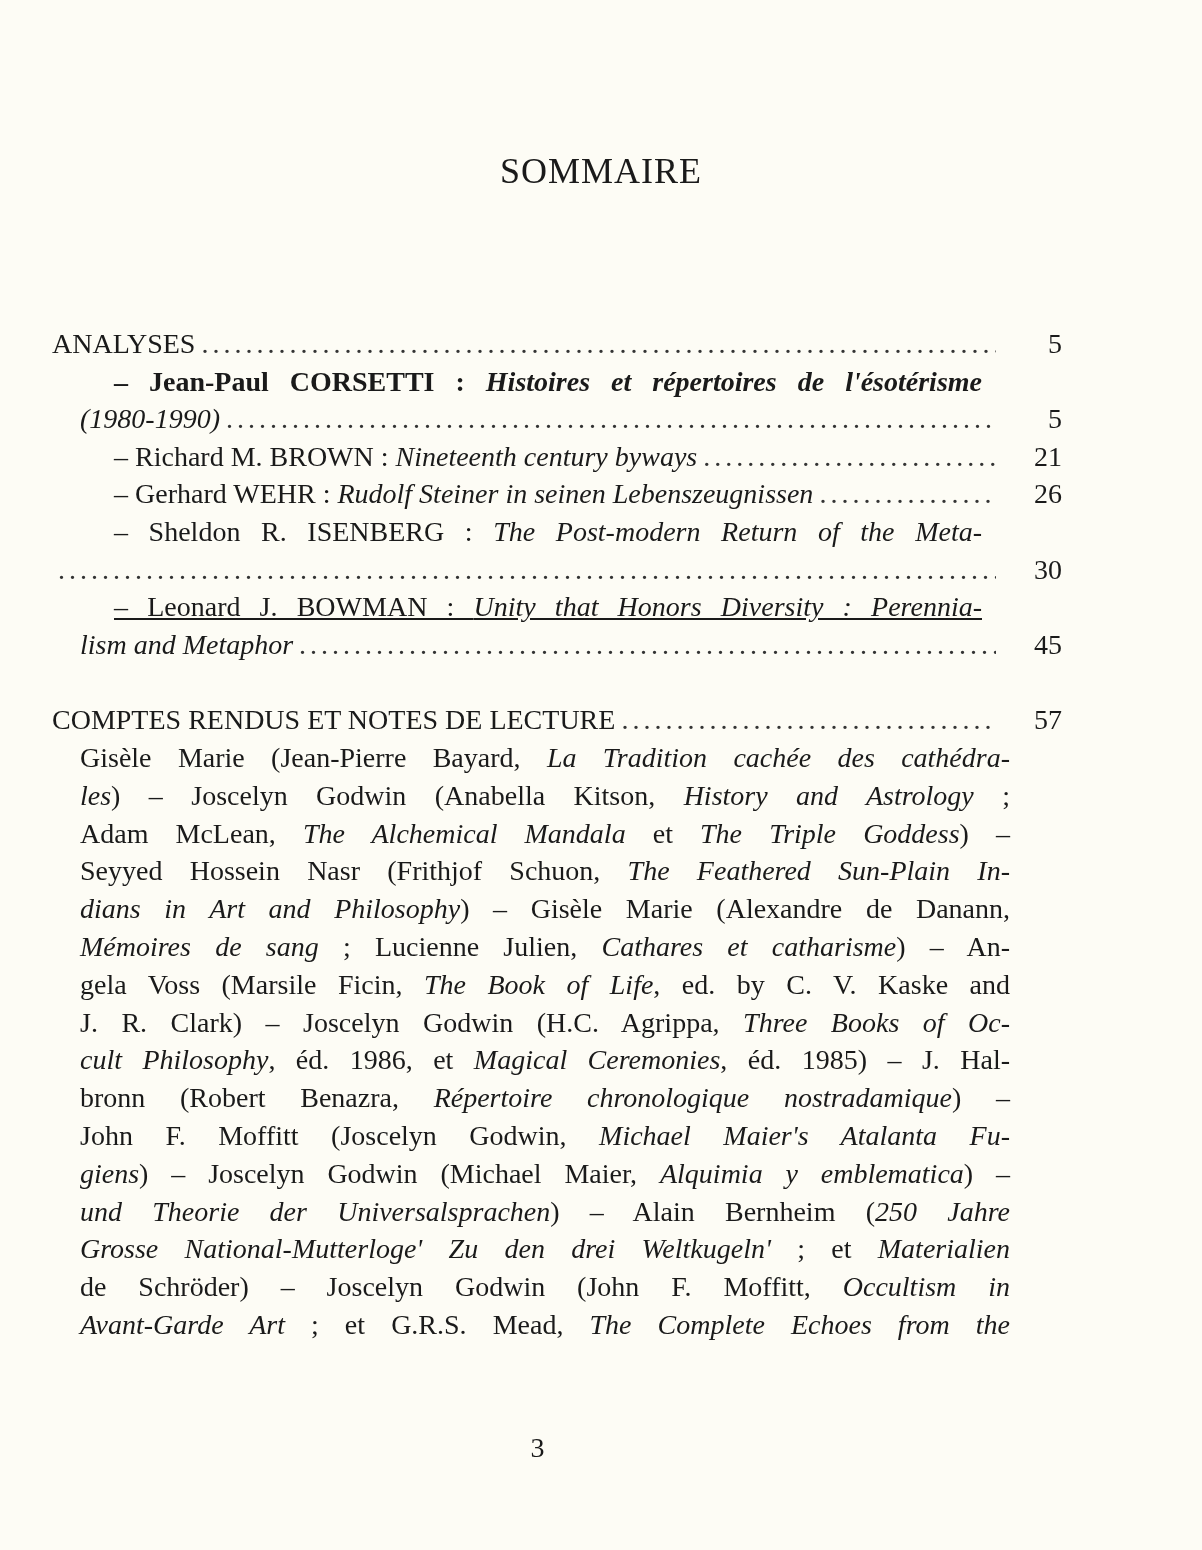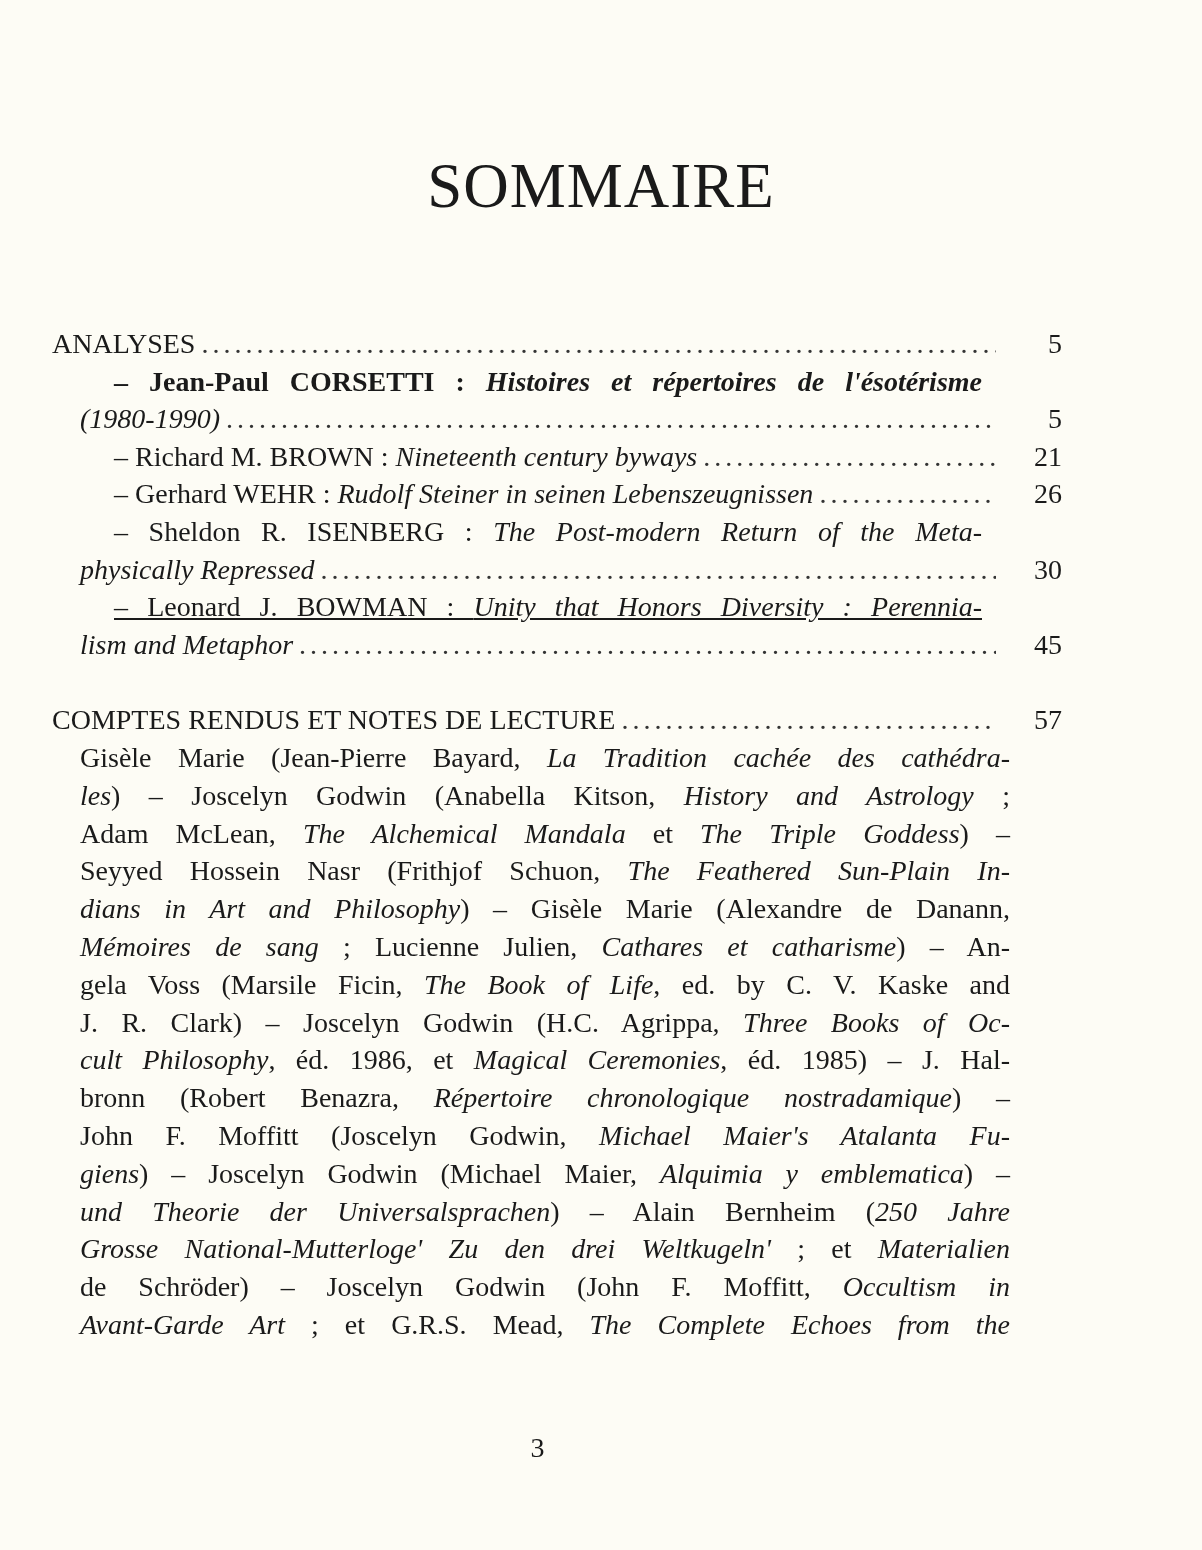--- a/index.html
+++ b/index.html
@@ -6,21 +6,21 @@
   body {
     width: 1202px; height: 1550px;
     background: #fdfcf5;
     color: #1a1a1a;
     font-family: "Liberation Serif", "DejaVu Serif", serif;
     position: relative;
     overflow: hidden;
   }
   .title {
     position: absolute; left: 0; width: 1202px; top: 150px;
-    text-align: center; font-size: 63px; letter-spacing: 1px;
+    text-align: center; font-size: 36px; letter-spacing: 1px;
     margin: 0; font-weight: normal;
   }
   .toc { position: absolute; left: 52px; width: 1010px; top: 325px; font-size: 28px; }
   .row { display: flex; align-items: baseline; height: 37.6px; line-height: 37.6px; white-space: nowrap; }
   .row .txt { flex: 0 0 auto; }
   .row .dots {
     flex: 1 1 auto; overflow: hidden; margin: 0 6px; color: #333;
     letter-spacing: 4px;
   }
   .row .dots::before { content: "................................................................................................................................................................................"; }
@@ -76,21 +76,20 @@
     <span class="dots"></span>
     <span class="pg">26</span>
   </div>
 
   <div class="row nodots">
     <span class="txt indent justify" style="width:868px;">
       <span>– Sheldon R. ISENBERG : </span><i>The Post-modern Return of the Meta-</i>
     </span>
   </div>
   <div class="row">
-    <i class="txt sub">physically Repressed</i>
     <span class="dots"></span>
     <span class="pg">30</span>
   </div>
 
   <div class="row nodots">
     <span class="txt indent justify" style="width:868px;text-decoration:underline;">
       <span>– Leonard J. BOWMAN : </span><i>Unity that Honors Diversity : Perennia-</i>
     </span>
   </div>
   <div class="row">

